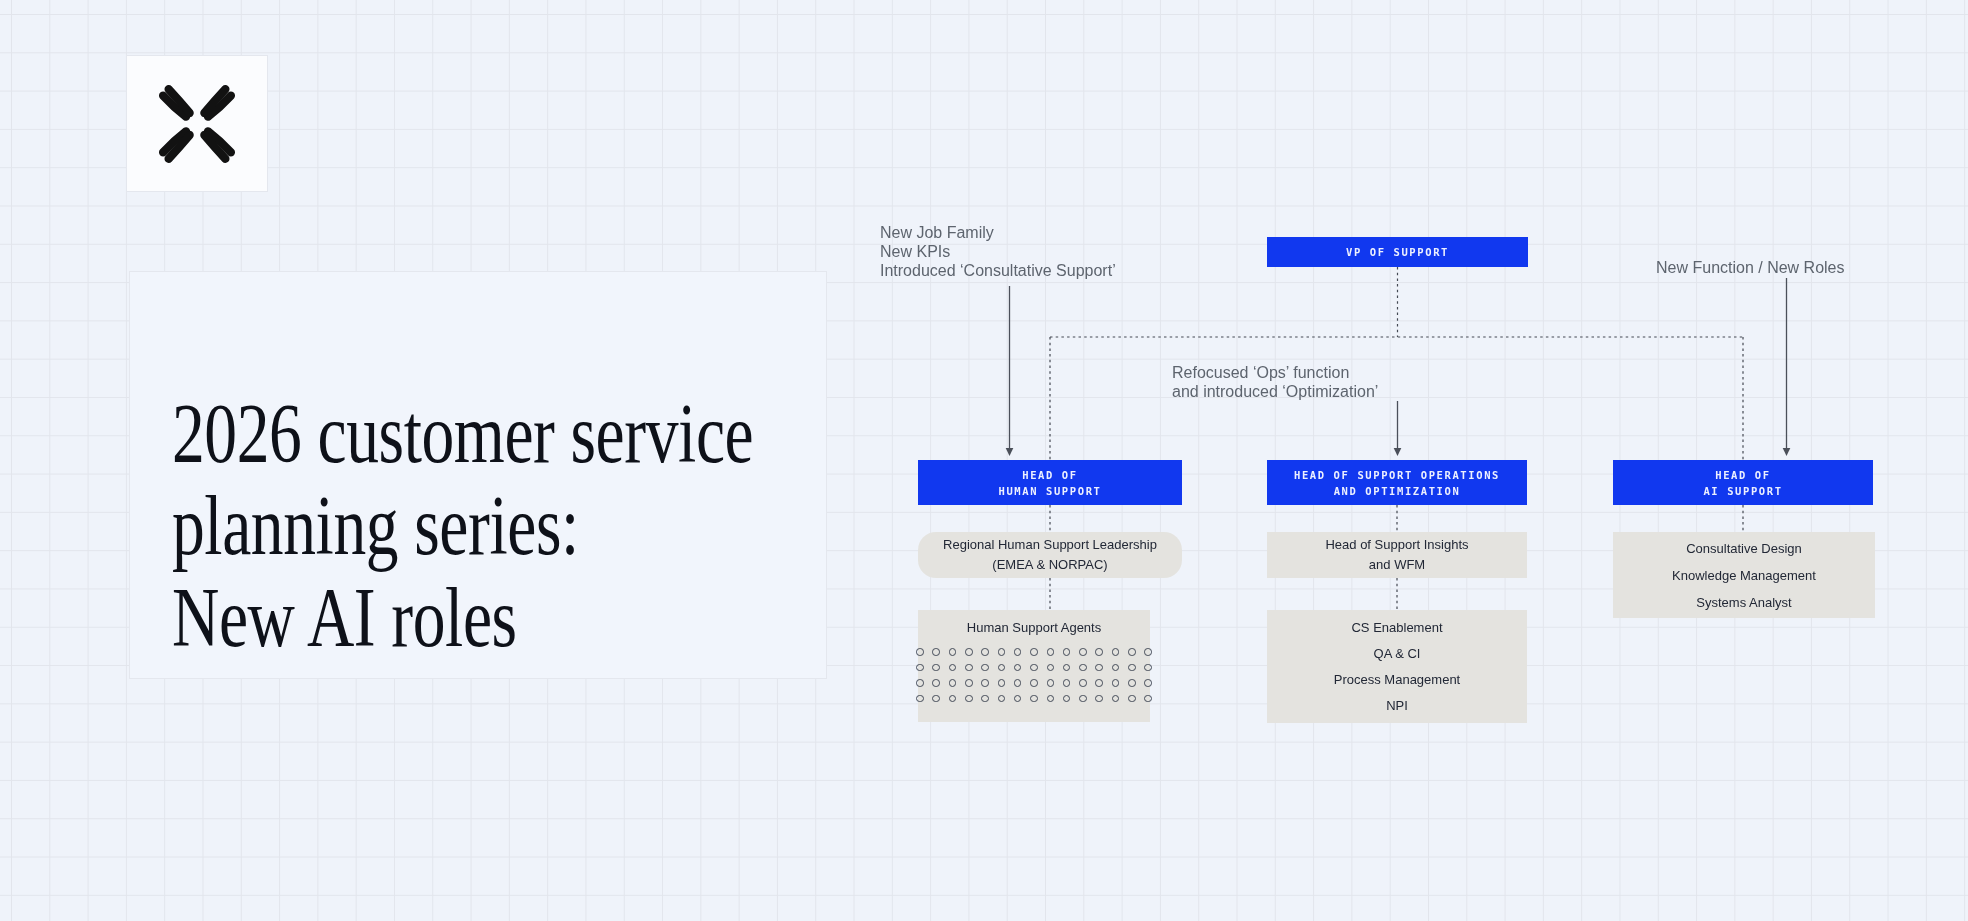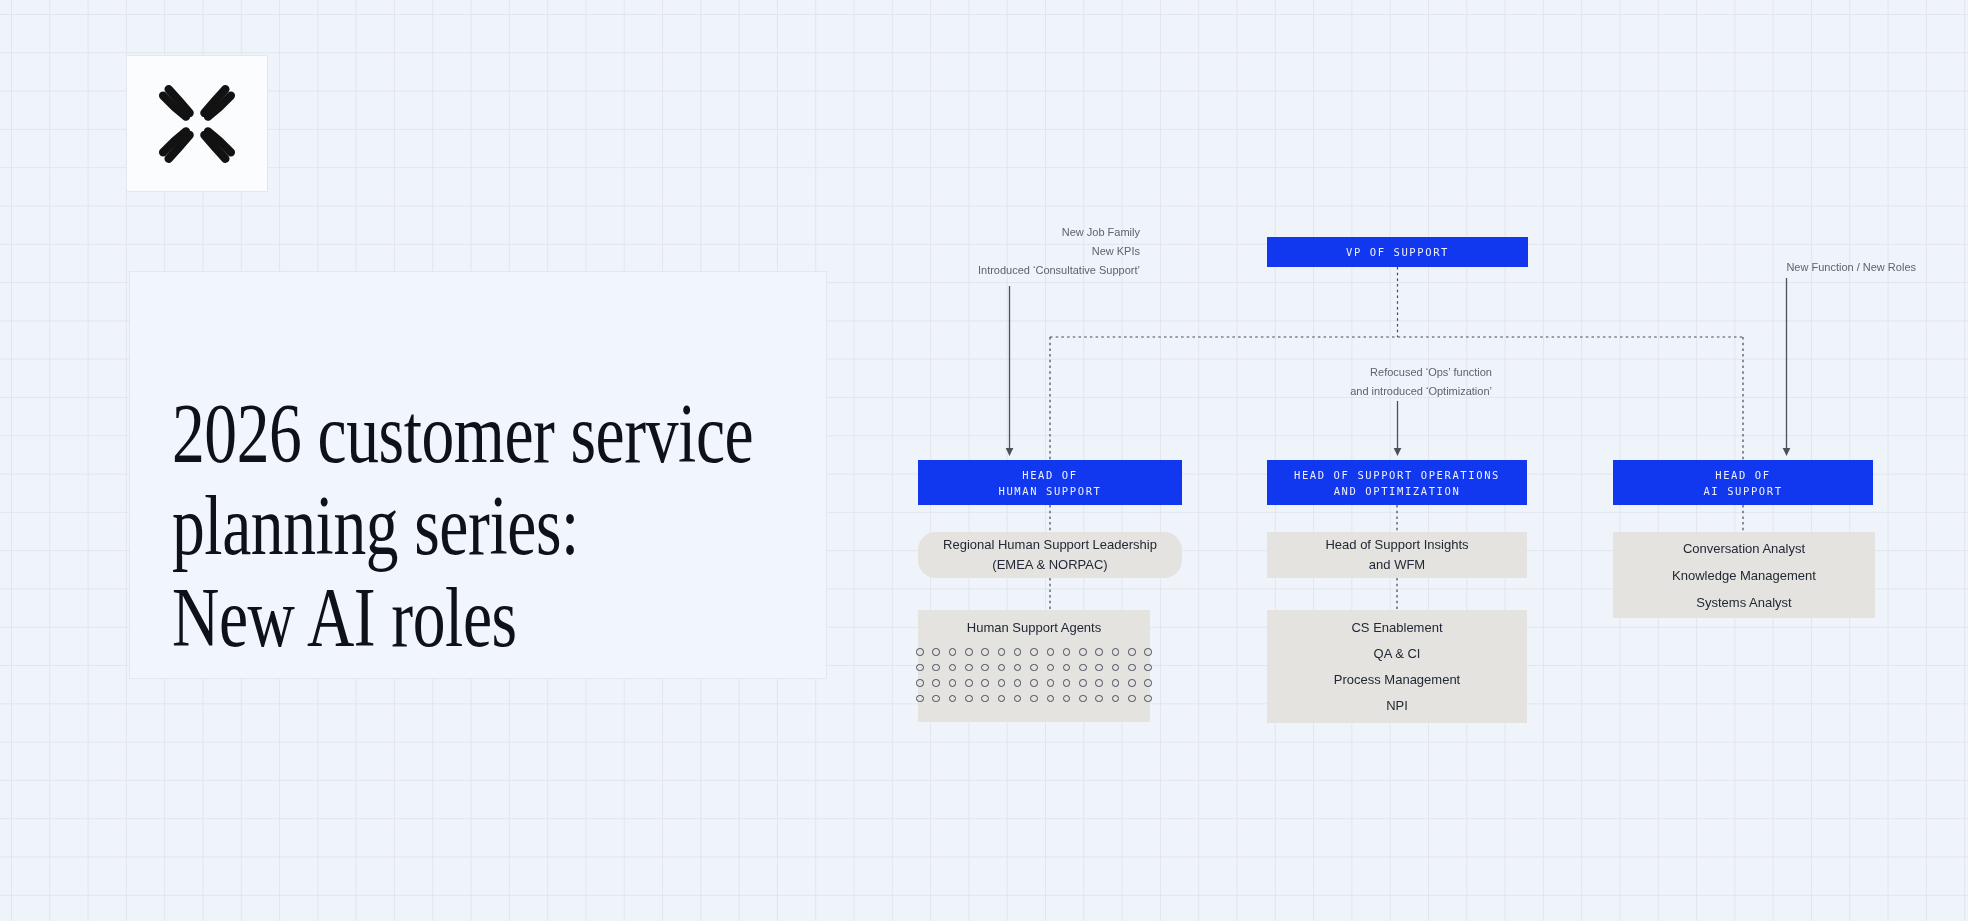--- a/index.html
+++ b/index.html
@@ -24,38 +24,38 @@
     letter-spacing:-0.5px;
     transform:scaleX(0.78);transform-origin:top left;
   }
   .title-text span{display:block;}
 
   
   .obox{position:absolute;box-sizing:border-box;display:flex;flex-direction:column;
     align-items:center;justify-content:center;text-align:center;}
   .blue{background:#1138ef;color:#edf0ff;
     font-family:"DejaVu Sans Mono","Liberation Mono",monospace;
-    font-size:10.5px;letter-spacing:1.6px;line-height:16px;font-weight:400;justify-content:center;}
+    font-size:10.5px;letter-spacing:1.6px;line-height:16px;font-weight:700;justify-content:center;}
   .gray{background:#e4e3df;color:#222836;font-size:13px;line-height:20px;}
   .gray .ln{display:block;}
   .vp-box{left:1267px;top:237px;width:261px;height:30px;}
   .head-l{left:918px;top:460px;width:264px;height:45px;}
   .head-m{left:1267px;top:460px;width:260px;height:45px;}
   .head-r{left:1613px;top:460px;width:260px;height:45px;}
   .g1-l{left:918px;top:532px;width:264px;height:46px;border-radius:18px;}
   .g1-m{left:1267px;top:532px;width:260px;height:46px;}
   .g2-l{left:918px;top:610px;width:232px;height:112px;justify-content:flex-start;padding-top:7px;}
   .g2-m{left:1267px;top:610px;width:260px;height:113px;line-height:26px;}
   .g1-r{left:1613px;top:532px;width:262px;height:86px;line-height:27px;}
 
   .agents-title{font-size:13px;line-height:22px;display:block;}
   .dots{display:grid;margin-top:9px;grid-template-columns:repeat(15,7.5px);gap:8px 8.8px;}
   .dot{width:7.5px;height:7.5px;border:1.2px solid #434a57;border-radius:50%;box-sizing:border-box;background:transparent;}
 
-  .annot{position:absolute;color:#5d646e;font-size:11px;line-height:19px;text-align:right;}
+  .annot{position:absolute;color:#5d646e;font-size:16px;line-height:19px;text-align:left;}
   .annot span{display:block;}
   .annot-left{left:880px;top:223px;width:260px;}
   .annot-mid{left:1172px;top:363px;width:320px;}
   .annot-right{left:1656px;top:258px;width:260px;}
 
   .connectors{position:absolute;left:0;top:0;width:1968px;height:921px;pointer-events:none;}
 </style>
 </head>
 <body>
 
@@ -220,18 +220,18 @@
     <span class="ln">QA &amp; CI</span>
     <span class="ln">Process Management</span>
     <span class="ln">NPI</span>
   </div>
 
   <div class="obox blue head-r">
     <span>HEAD OF</span>
     <span>AI SUPPORT</span>
   </div>
   <div class="obox gray g1-r">
-    <span class="ln">Conversation Analyst</span>
+    <span class="ln">Consultative Design</span>
     <span class="ln">Knowledge Management</span>
     <span class="ln">Systems Analyst</span>
   </div>
 
 </div>
 
 </body></html>

